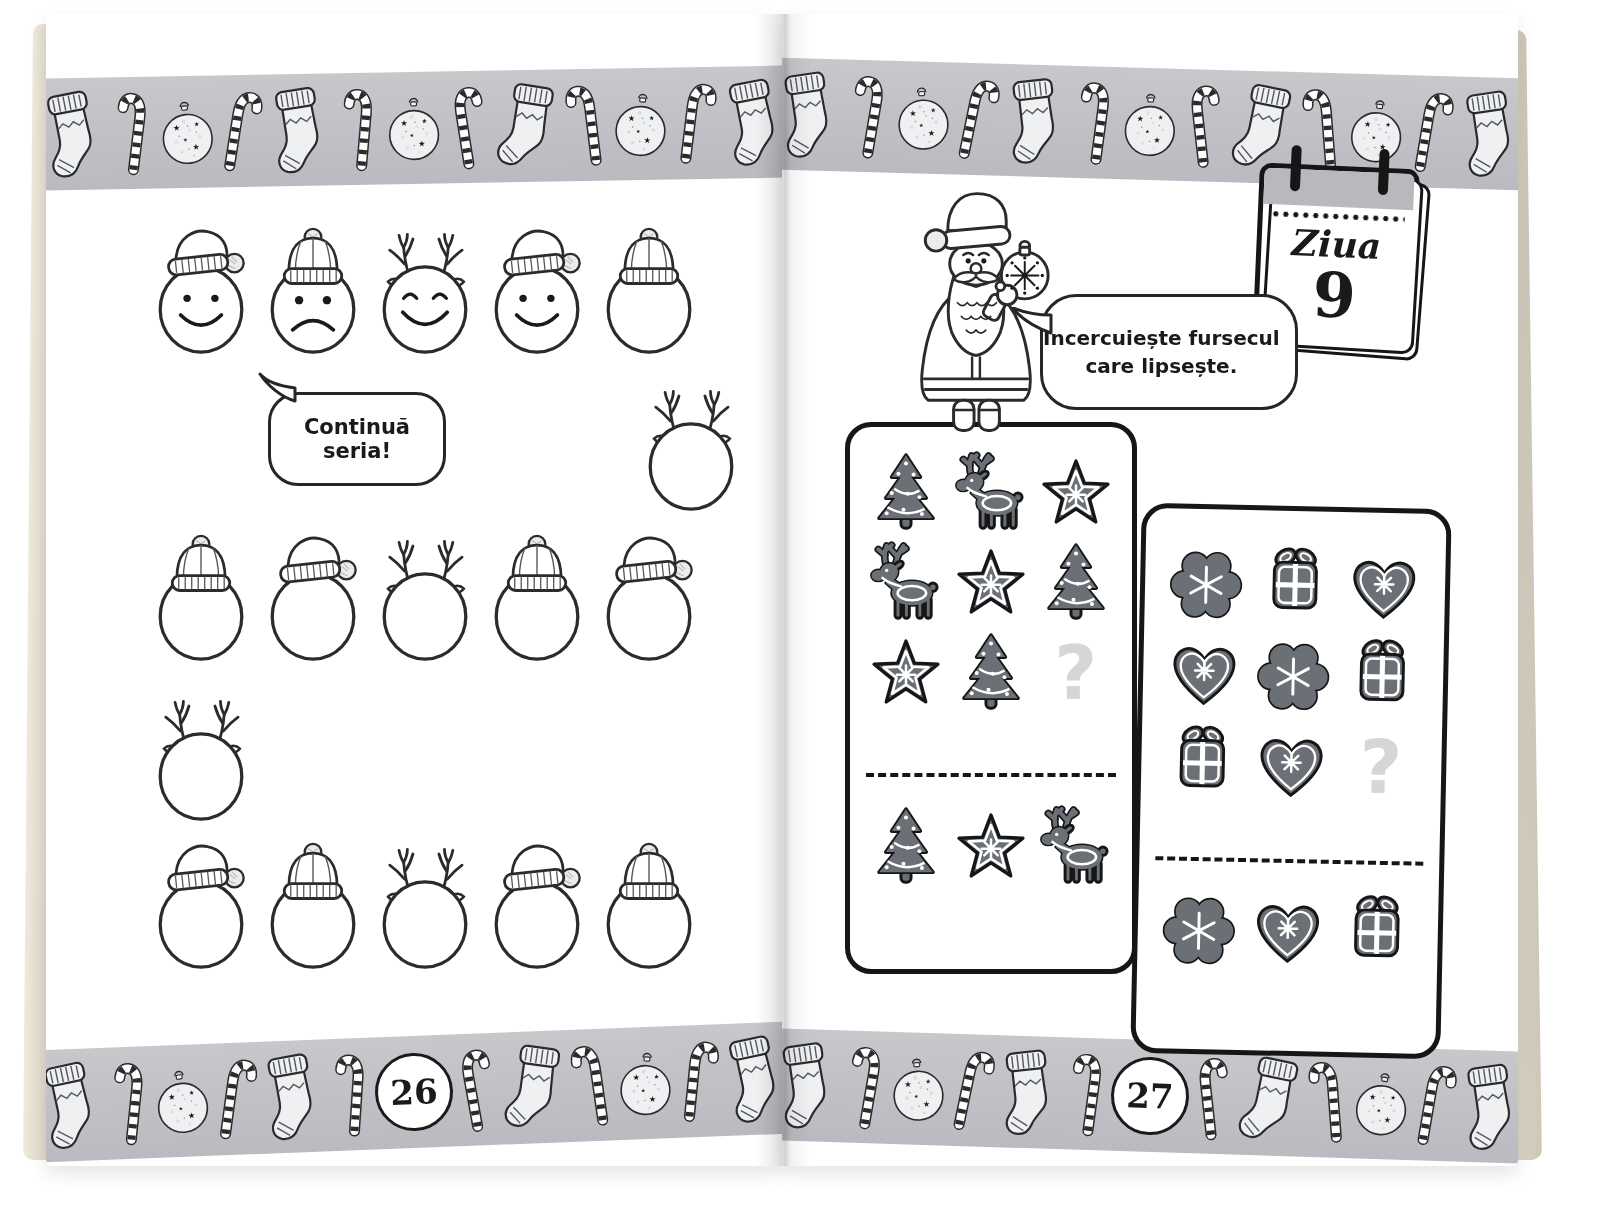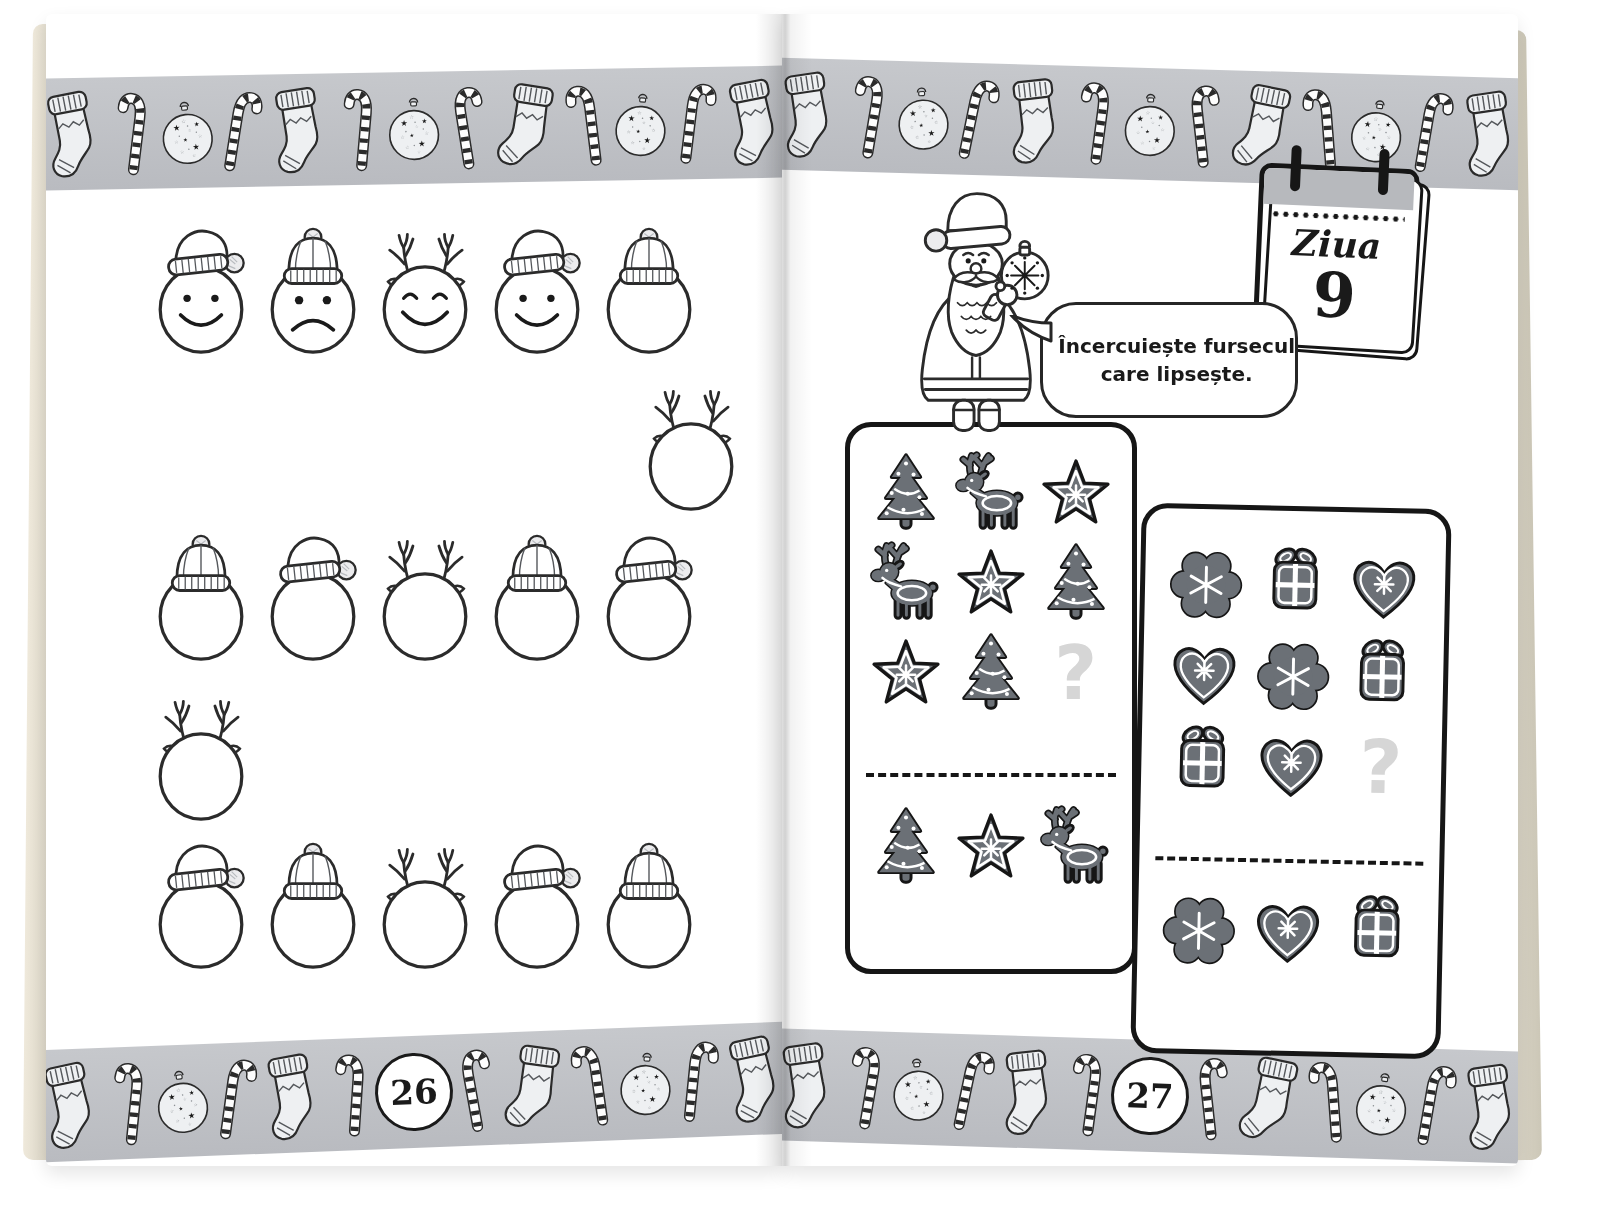--- a/index.html
+++ b/index.html
@@ -23,21 +23,21 @@
   .bi-stocking{width:62px;height:89px;}
   .bi-candy-cane{width:34px;height:85px;}
   .bi-ornament{width:58px;height:70px;}
   .page-circle{width:72px;height:72px;background:#fff;border:3px solid #1a1a1a;border-radius:50%;
                display:flex;align-items:center;justify-content:center;flex:0 0 auto;
                font:700 34px "DejaVu Serif",serif;color:#1a1a1a;}
   
   .content{position:absolute;inset:0;z-index:4;}
   .orn-row{position:absolute;display:flex;gap:10px;}
   .orn-row svg.orn{width:102px;height:130px;}
-  .bubble{position:absolute;background:#fff;border:3.5px solid #262626;display:flex;align-items:center;justify-content:flex-end;text-align:center;font-weight:700;margin-top:8px;}
+  .bubble{position:absolute;background:#fff;border:3.5px solid #262626;display:flex;align-items:center;justify-content:flex-start;text-align:center;font-weight:700;}
   .bubble-1{left:268px;top:392px;width:172px;height:88px;border-radius:30px;font-size:21px;}
   .bubble-2{left:1040px;top:294px;width:252px;height:110px;border-radius:36px;font-size:20px;line-height:1.4;z-index:8;}
   .tail{position:absolute;}
   .santa{position:absolute;left:893px;top:178px;width:166px;height:273px;z-index:6;}
   
   .calendar{position:absolute;left:1256px;top:166px;width:150px;height:172px;background:#fff;border:5px solid #161616;border-radius:12px;transform:rotate(2.5deg);z-index:7;}
   .calendar::before{content:'';position:absolute;z-index:-1;inset:6px -14px -12px 10px;background:#fff;border:3px solid #161616;border-radius:12px;transform:rotate(2deg);}
   .calendar::after{content:'';position:absolute;z-index:-1;inset:3px -8px -7px 5px;background:#fff;border:3px solid #161616;border-radius:12px;transform:rotate(1deg);}
   .cal-head{position:absolute;left:0;right:0;top:0;height:36px;background:#b7b9bd;border-radius:6px 6px 0 0;}
   .cal-ring{position:absolute;top:-24px;width:10px;height:46px;background:#161616;border-radius:5px;}
@@ -524,20 +524,26 @@
           <use href="#orn-base"></use>
           <use href="#hat-santa"></use>
           <use href="#face-smile"></use>
         </svg>
         <svg class="orn" viewBox="0 0 110 140">
           <use href="#orn-base"></use>
           <use href="#hat-knit"></use>
         </svg>
       </div>
 
+    <div class="bubble bubble-1">
+      <svg class="tail" style="left:-16px;top:-24px;width:44px;height:34px;">
+          <use href="#tail-up-left"></use>
+        </svg>
+      <span>Continuă seria!</span>
+    </div>
 
     <div class="orn-row" style="left:640px;top:382px;">
         <svg class="orn" viewBox="0 0 110 140">
           <use href="#hat-antlers"></use>
           <use href="#orn-base"></use>
         </svg>
       </div>
 
     <div class="orn-row" style="left:150px;top:532px;">
         <svg class="orn" viewBox="0 0 110 140">

